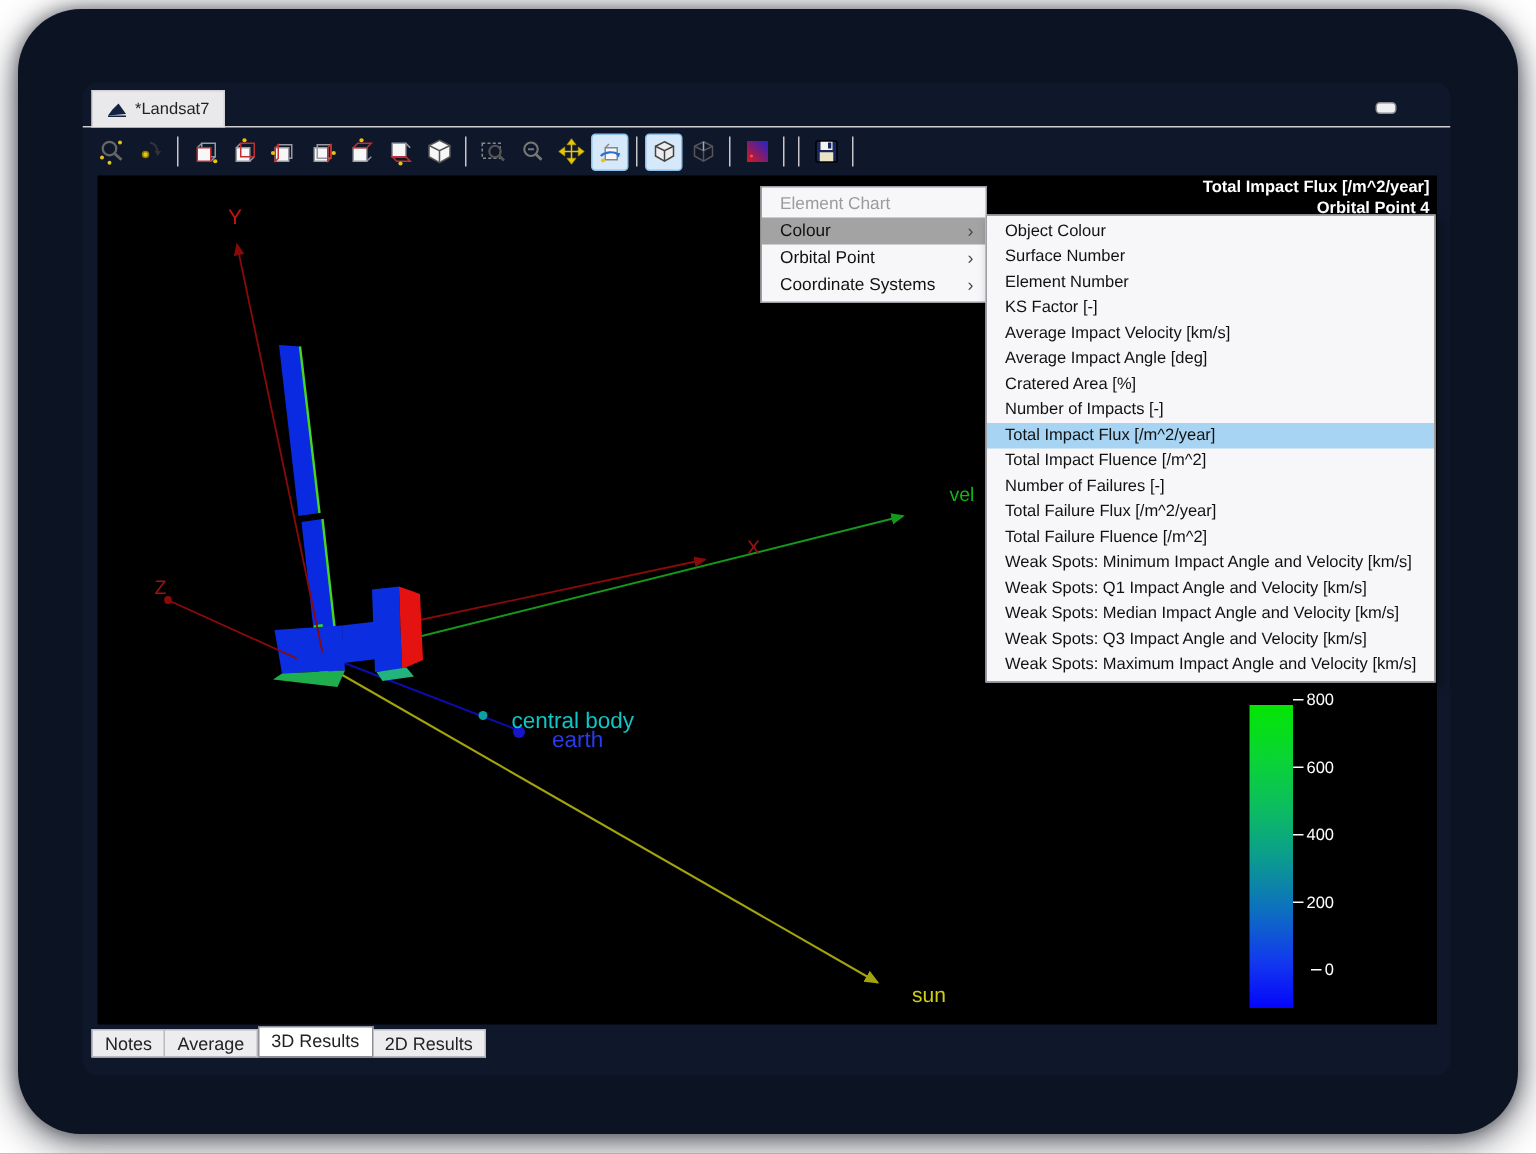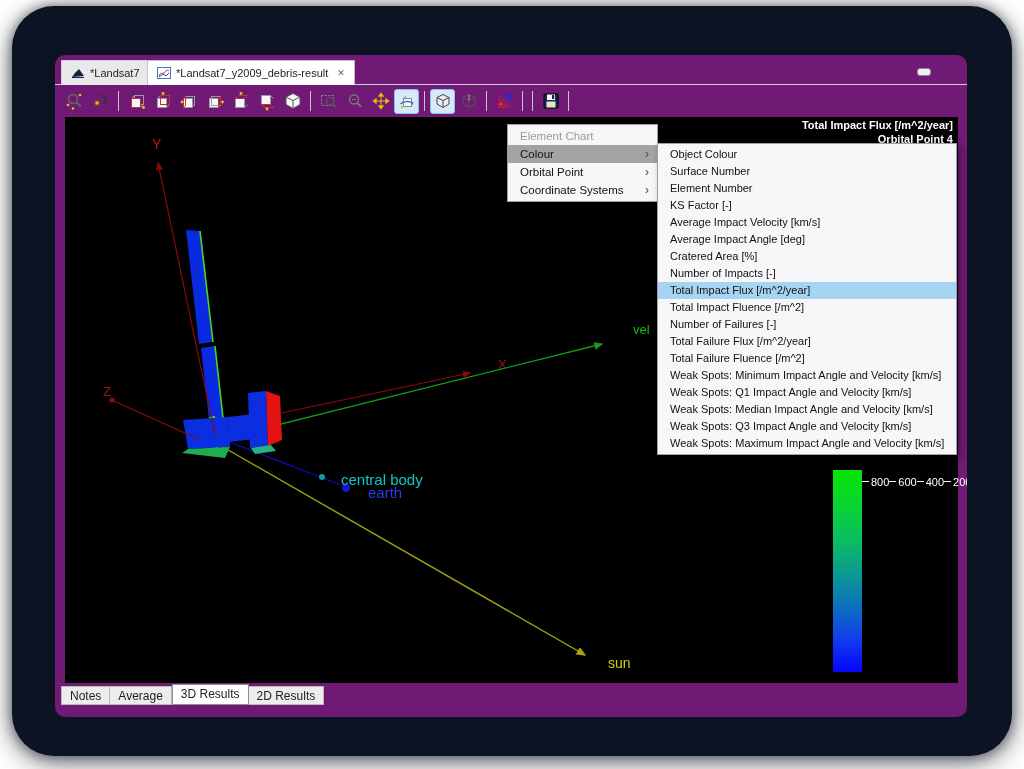--- a/index.html
+++ b/index.html
@@ -7,21 +7,21 @@
   #stage{position:relative;width:1024px;height:769px;overflow:hidden;
          font-family:"Liberation Sans",sans-serif;}
 
   
   .frame{position:absolute;left:12px;top:6px;width:1000px;height:750px;
          border-radius:42px;background:#0c1322;
          box-shadow:0 6px 26px rgba(8,12,24,.6),0 0 12px rgba(8,12,24,.45);}
 
   
   .window{position:absolute;left:55px;top:55px;width:912px;height:662px;
-          background:#701a75;border-radius:10px;overflow:hidden;}
+          background:#0f172a;border-radius:10px;overflow:hidden;}
 
   
   .tabbar{position:absolute;left:0;top:4px;width:100%;height:26px;
           border-bottom:1px solid #cfcfd4;}
   .etab{position:absolute;top:1px;height:25px;display:flex;align-items:center;
         gap:5px;padding:0 9px;font-size:11px;color:#222;white-space:nowrap;}
   .etab.inactive{background:#e9e9ec;border:1px solid #d2d2d7;border-bottom:none;}
   .etab.active{background:#ffffff;border:1px solid #bfbfc8;border-bottom:none;}
   .etab .close{font-size:9px;color:#666;margin-left:4px;}
   .minbtn{position:absolute;right:36px;top:9px;width:14px;height:8px;
@@ -36,22 +36,22 @@
   .tsep{width:1px;height:20px;background:#c6c6cc;margin:0 4px;}
 
   
   .viewport{position:absolute;left:10px;top:62px;width:893px;height:566px;
             background:#000;}
   .vp-overlay{position:absolute;top:1px;right:5px;text-align:right;color:#fff;
               font-size:11px;font-weight:bold;line-height:14px;}
   .cbar{position:absolute;left:768px;top:353px;width:29px;height:202px;
         background:linear-gradient(to bottom,#04e504 0%,#0ad435 18%,#0cbb62 35%,
                    #0b9d8d 50%,#0d6fc0 68%,#1238ef 85%,#0505fa 100%);}
-  .cbar-ticks{position:absolute;left:797px;top:358px;height:193px;
-              display:flex;flex-direction:row;justify-content:space-between;}
+  .cbar-ticks{position:absolute;left:797px;top:343px;height:193px;
+              display:flex;flex-direction:column;justify-content:space-between;align-items:flex-end;}
   .cbar-row{display:flex;align-items:center;color:#fff;font-size:11px;height:13px;}
   .cbar-row::before{content:"";width:7px;height:1px;background:#fff;margin-right:2px;}
 
   
   .menu{position:absolute;background:#f7f7f9;border:1px solid #9e9ea4;
         box-shadow:3px 3px 7px rgba(0,0,0,.4);padding:2px 0;font-size:11.5px;color:#111;}
   .mainmenu{left:507px;top:124px;width:151px;}
   .submenu{left:657px;top:143px;width:300px;font-size:11px;}
   .menu-item{position:relative;height:18px;line-height:18px;padding-left:12px;
              white-space:nowrap;overflow:hidden;}
@@ -77,29 +77,20 @@
 
   <div class="window">
 
     <div class="tabbar">
       <div class="etab inactive" style="left:6px;">
         <svg width="14" height="12">
           <polygon points="1,10 13,9 8,2 4,6" fill="#13233f"></polygon>
           <line x1="1" y1="10.5" x2="13" y2="10.5" stroke="#13233f" stroke-width="1"></line>
         </svg>
         <span>*Landsat7</span>
-      </div>
-      <div class="etab active" style="left:92px;">
-        <svg width="14" height="12">
-          <rect x="0.5" y="0.5" width="13" height="11" fill="#ffffff" stroke="#4a7ab5"></rect>
-          <path d="M2 9 C4 4 6 8 8 5 S 11 4 12 3" fill="none" stroke="#cc2222" stroke-width="1"></path>
-          <path d="M2 10 L6 7 L9 9 L12 6" fill="none" stroke="#2244cc" stroke-width="1"></path>
-        </svg>
-        <span>*Landsat7_y2009_debris-result</span>
-        <span class="close">✕</span>
       </div>
       <div class="minbtn"></div>
     </div>
 
     <div class="toolbar">
       <div class="tbtn">
         <svg width="20" height="20">
             <circle cx="8" cy="8" r="4.5" fill="none" stroke="#666" stroke-width="1.5"></circle>
             <line x1="11.5" y1="11.5" x2="16" y2="15.5" stroke="#666" stroke-width="2"></line>
             <circle cx="3" cy="14" r="1.3" fill="#e8c40c"></circle>

